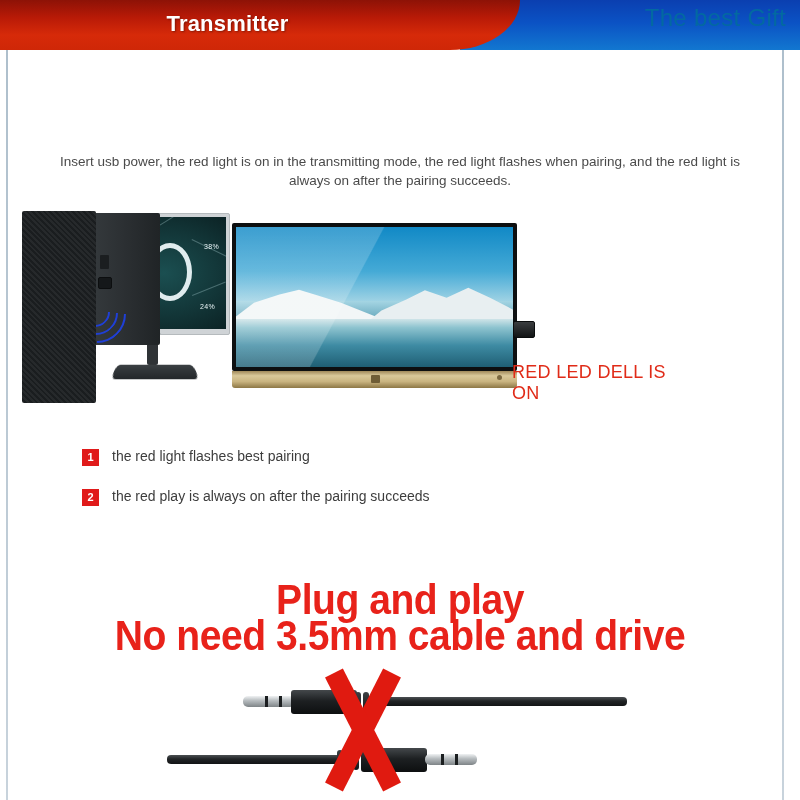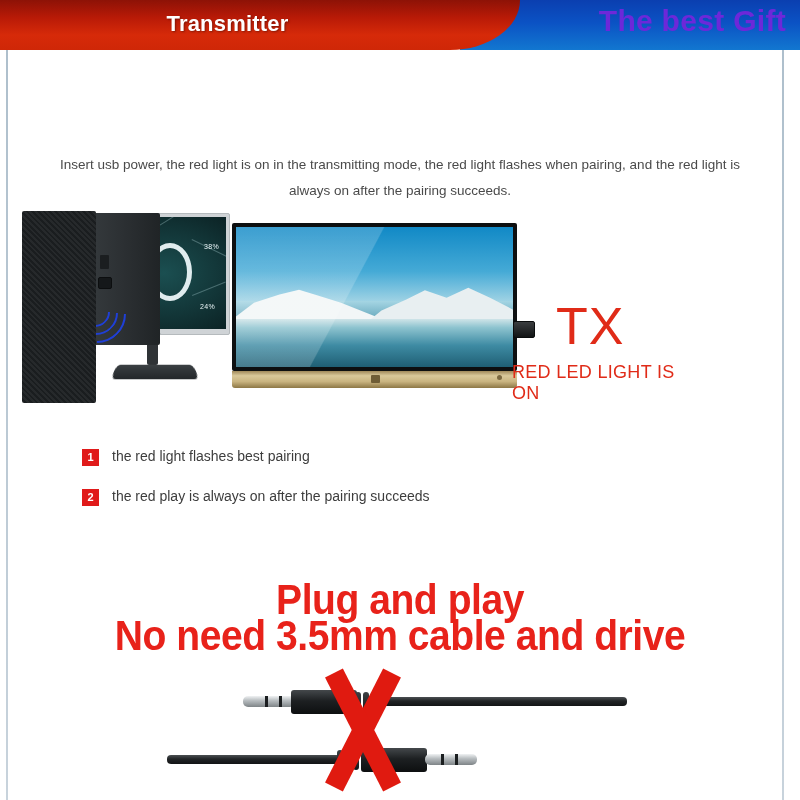--- a/index.html
+++ b/index.html
@@ -41,36 +41,36 @@
   .banner-title {
     position:absolute; left:0; top:11px; width:455px;
     text-align:center;
     color:#ffffff;
     font-size:22px; font-weight:bold;
     letter-spacing:0.2px;
     text-shadow:1px 1px 2px rgba(0,0,0,.35);
   }
   .banner-sub {
     position:absolute; right:14px; top:4px;
-    color:#6d28d9;
-    font-size:30px; font-weight:bold;
+    color:#0369a1;
+    font-size:24px; font-weight:normal;
     letter-spacing:0.3px;
   }
 
   
   .section-title {
     position:absolute; left:0; top:96px; width:800px;
     text-align:center;
     font-size:35px; color:#1d1d1d;
     letter-spacing:1.2px; font-weight:normal;
   }
   .section-desc {
     position:absolute; left:60px; top:152px; width:680px;
     text-align:center;
-    font-size:13.5px; color:#4a4a4a; line-height:26px;
+    font-size:13.5px; color:#4a4a4a; line-height:19px;
   }
 
   
   .photo-band {
     position:absolute; left:22px; top:205px; width:756px; height:210px;
   }
 
   
   .pc-scene { position:absolute; left:0; top:0; width:208px; height:200px; }
   .pc-monitor-body {
@@ -332,22 +332,21 @@
         <div class="tv-water"></div>
         <div class="tv-gloss"></div>
       </div>
       <div class="tv-bezel"></div>
       <div class="tv-logo"></div>
       <div class="tv-foot"></div>
       <div class="tv-dongle"></div>
     </div>
   </div>
 
-  <div class="tx-label">TX</div>
-  <div class="tx-sub">RED LED LIGHT IS ON</div>
+  <div class="tx-sub">RED LED DELL IS ON</div>
 
   <div class="note-row r1">
     <div class="note-badge">1</div>
     <div class="note-text">the red light flashes best pairing</div>
   </div>
   <div class="note-row r2">
     <div class="note-badge">2</div>
     <div class="note-text">the red play is always on after the pairing succeeds</div>
   </div>
 

